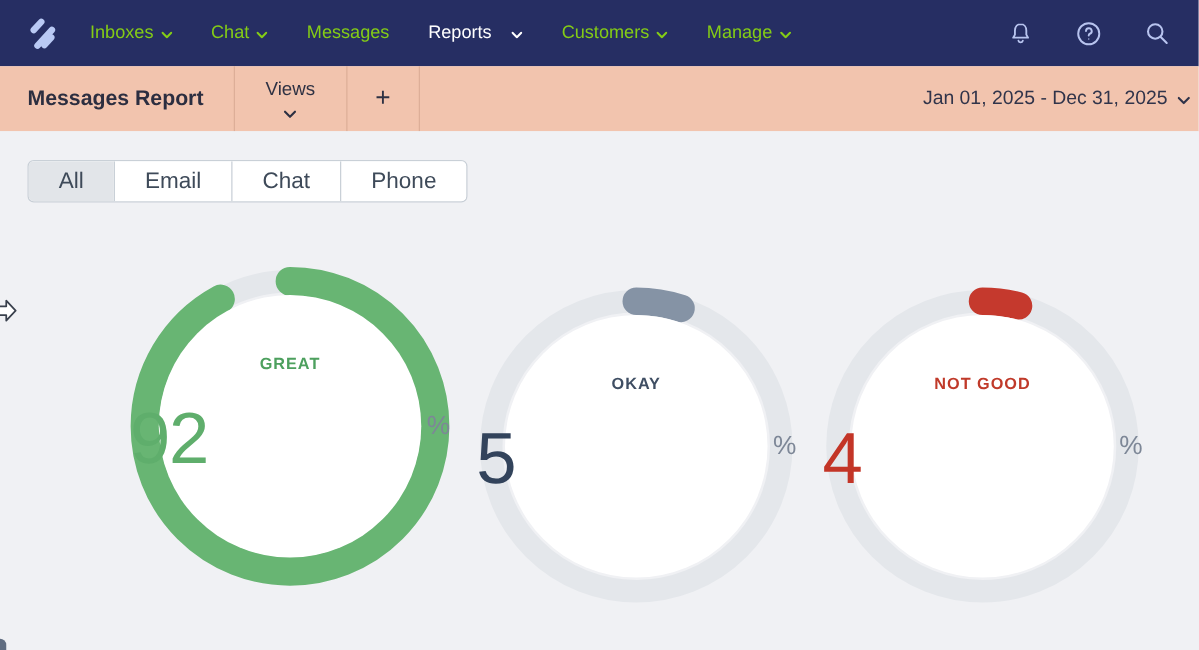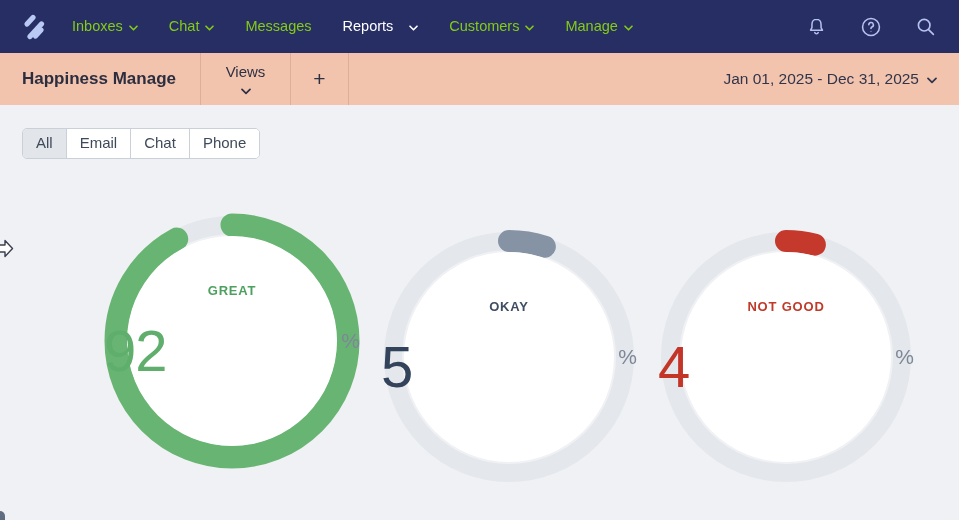--- a/index.html
+++ b/index.html
@@ -31,35 +31,35 @@
   
   .subheader {
     position: absolute; top: 53px; left: 0; right: 0; height: 52px;
     background: #f2c4ae; display: flex; align-items: stretch;
   }
   .sh-cell { display: flex; align-items: center; border-right: 1px solid #ddae98; }
   .sh-title { padding: 0 24px 0 22px; font-size: 17px; font-weight: bold; color: #2c2e40; }
   .sh-views { width: 90px; justify-content: center; gap: 6px; font-size: 15px; color: #2e3143; cursor: pointer; flex-direction: column; }
   .sh-plus  { width: 58px; justify-content: center; font-size: 21px; font-weight: 400; color: #2e3143; cursor: pointer; }
   .sh-date  {
-    margin-left: auto; padding-right: 22px; border-right: none;
+    margin-left: auto; padding-right: 7px; border-right: none;
     display: flex; align-items: center; gap: 8px;
     font-size: 15.5px; color: #31344a; cursor: pointer;
   }
 
   
   .content { position: absolute; top: 105px; left: 0; right: 0; bottom: 0; background: #f0f1f4; }
 
   .seg-group {
     position: absolute; left: 22px; top: 23px;
     display: inline-flex; background: #ffffff;
     border: 1px solid #c9d0d7; border-radius: 5px; overflow: hidden;
   }
   .seg {
-    padding: 6px 13px 6px; font-size: 15px; color: #3e4a59;
+    padding: 6px 24px 6px; font-size: 18px; color: #3e4a59;
     background: #ffffff; border: none; border-left: 1px solid #c9d0d7;
     cursor: pointer; font-family: inherit; line-height: 1.1;
   }
   .seg:first-child { border-left: none; }
   .seg.selected { background: #e2e5e9; }
 
   
   .gauge { position: absolute; width: 256px; height: 256px; }
   #gauge-0 { left: 104px; top: 108px; }
   #gauge-1 { left: 381px; top: 124px; }
@@ -160,21 +160,21 @@
     <span class="nav-icon">
       <svg width="21" height="21" viewBox="0 0 24 24" fill="none" stroke="currentColor" stroke-width="1.9" stroke-linecap="round">
         <circle cx="10.5" cy="10.5" r="6.6"></circle>
         <path d="M15.5 15.5 L21 21"></path>
       </svg>
     </span>
   </div>
 </header>
 
 <div class="subheader">
-  <div class="sh-cell sh-title">Happiness Manage</div>
+  <div class="sh-cell sh-title">Messages Report</div>
   <div class="sh-cell sh-views">
     <span>Views</span>
     <span class="chev">
         <svg width="10" height="7" viewBox="0 0 10 7">
           <path d="M1 1.4 L5 5.4 L9 1.4" fill="none" stroke="#2e3143" stroke-width="1.7" stroke-linecap="round" stroke-linejoin="round"></path>
         </svg>
       </span>
   </div>
   <div class="sh-cell sh-plus">+</div>
   <div class="sh-cell sh-date">

